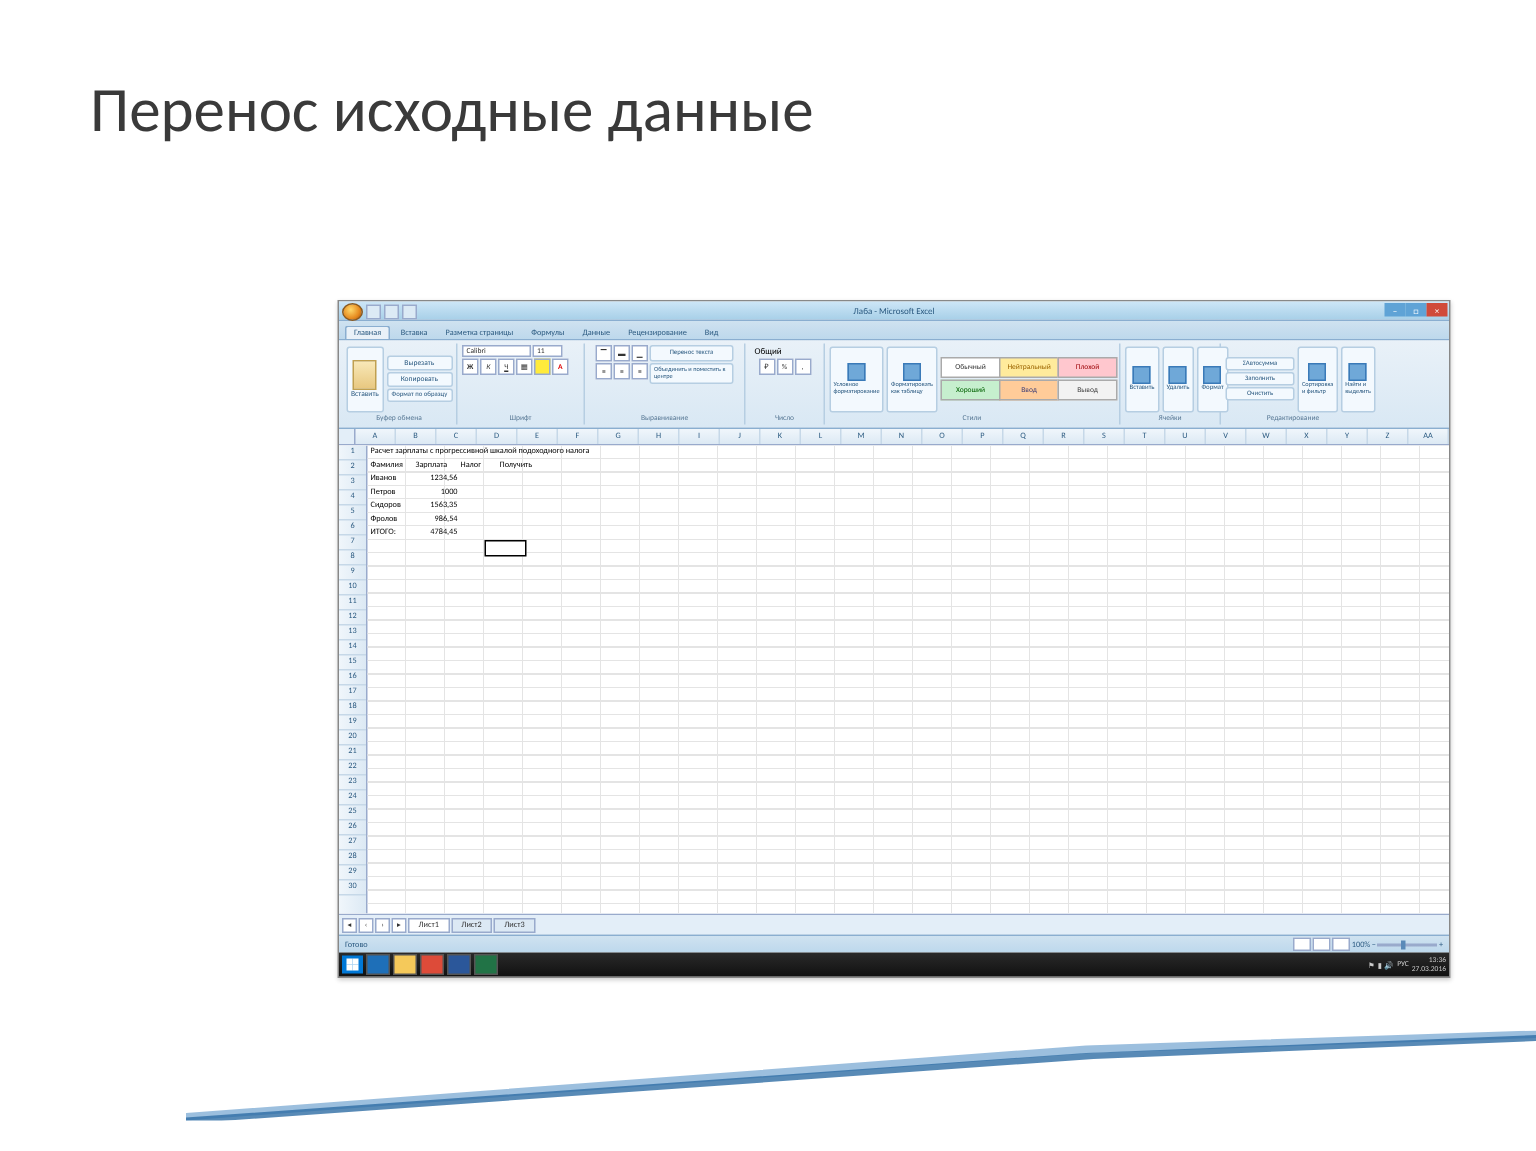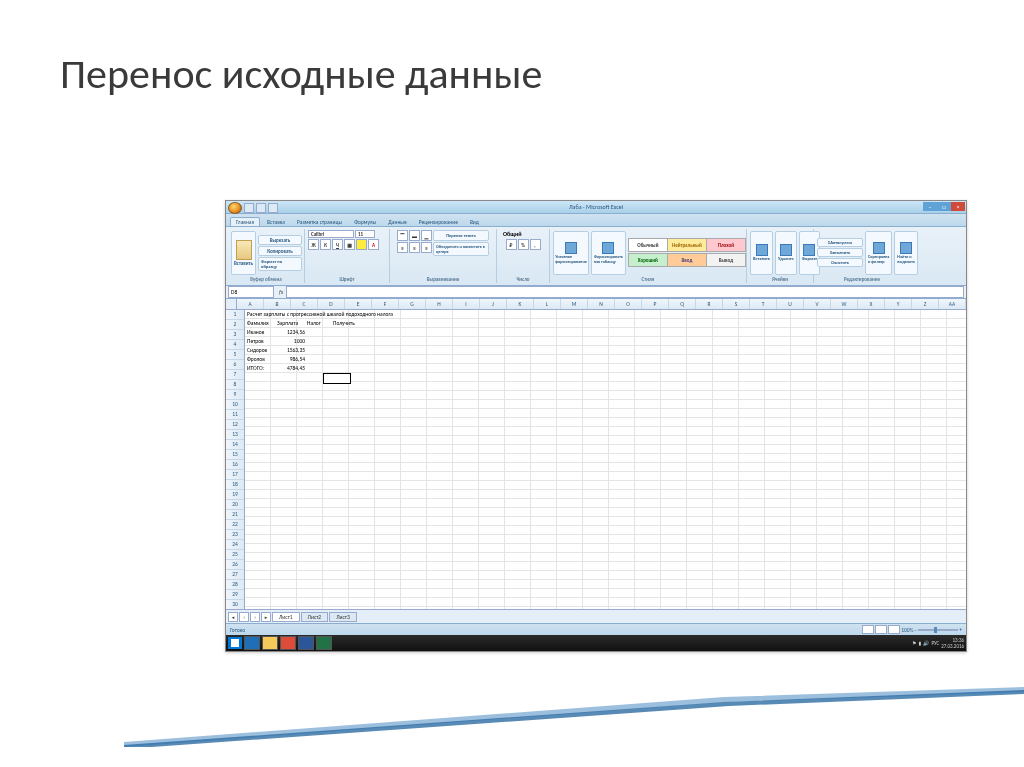--- a/index.html
+++ b/index.html
@@ -96,21 +96,20 @@
     border-radius: 2px 2px 0 0;
   }
   
   .ribbon {
     height: 54px;
     background: linear-gradient(#e9f1f8, #d9e8f4);
     border-bottom: 1px solid #8aaed0;
     display: flex;
     padding: 2px;
     gap: 0;
-    font-weight: bold;
   }
   .rgroup {
     border-right: 1px solid #b6cee2;
     padding: 1px 3px;
     display: flex;
     flex-direction: column;
     justify-content: space-between;
   }
   .rgroup .glabel {
     font-size: 5px;
@@ -428,25 +427,20 @@
           </div>
         <div class="btn big" style="width:22px;font-size:4.2px">
             <span class="icon"></span>
             <span>Найти и выделить</span>
           </div>
       </div>
       <div class="glabel">Редактирование</div>
     </div>
   </div>
 
-  <div class="formula-bar">
-    <div class="name-box">D8</div>
-    <span class="fx">fx</span>
-    <div class="formula-input"></div>
-  </div>
 
   <div class="col-headers">
     <div class="corner"></div>
     <div class="ch">A</div>
     <div class="ch">B</div>
     <div class="ch">C</div>
     <div class="ch">D</div>
     <div class="ch">E</div>
     <div class="ch">F</div>
     <div class="ch">G</div>

